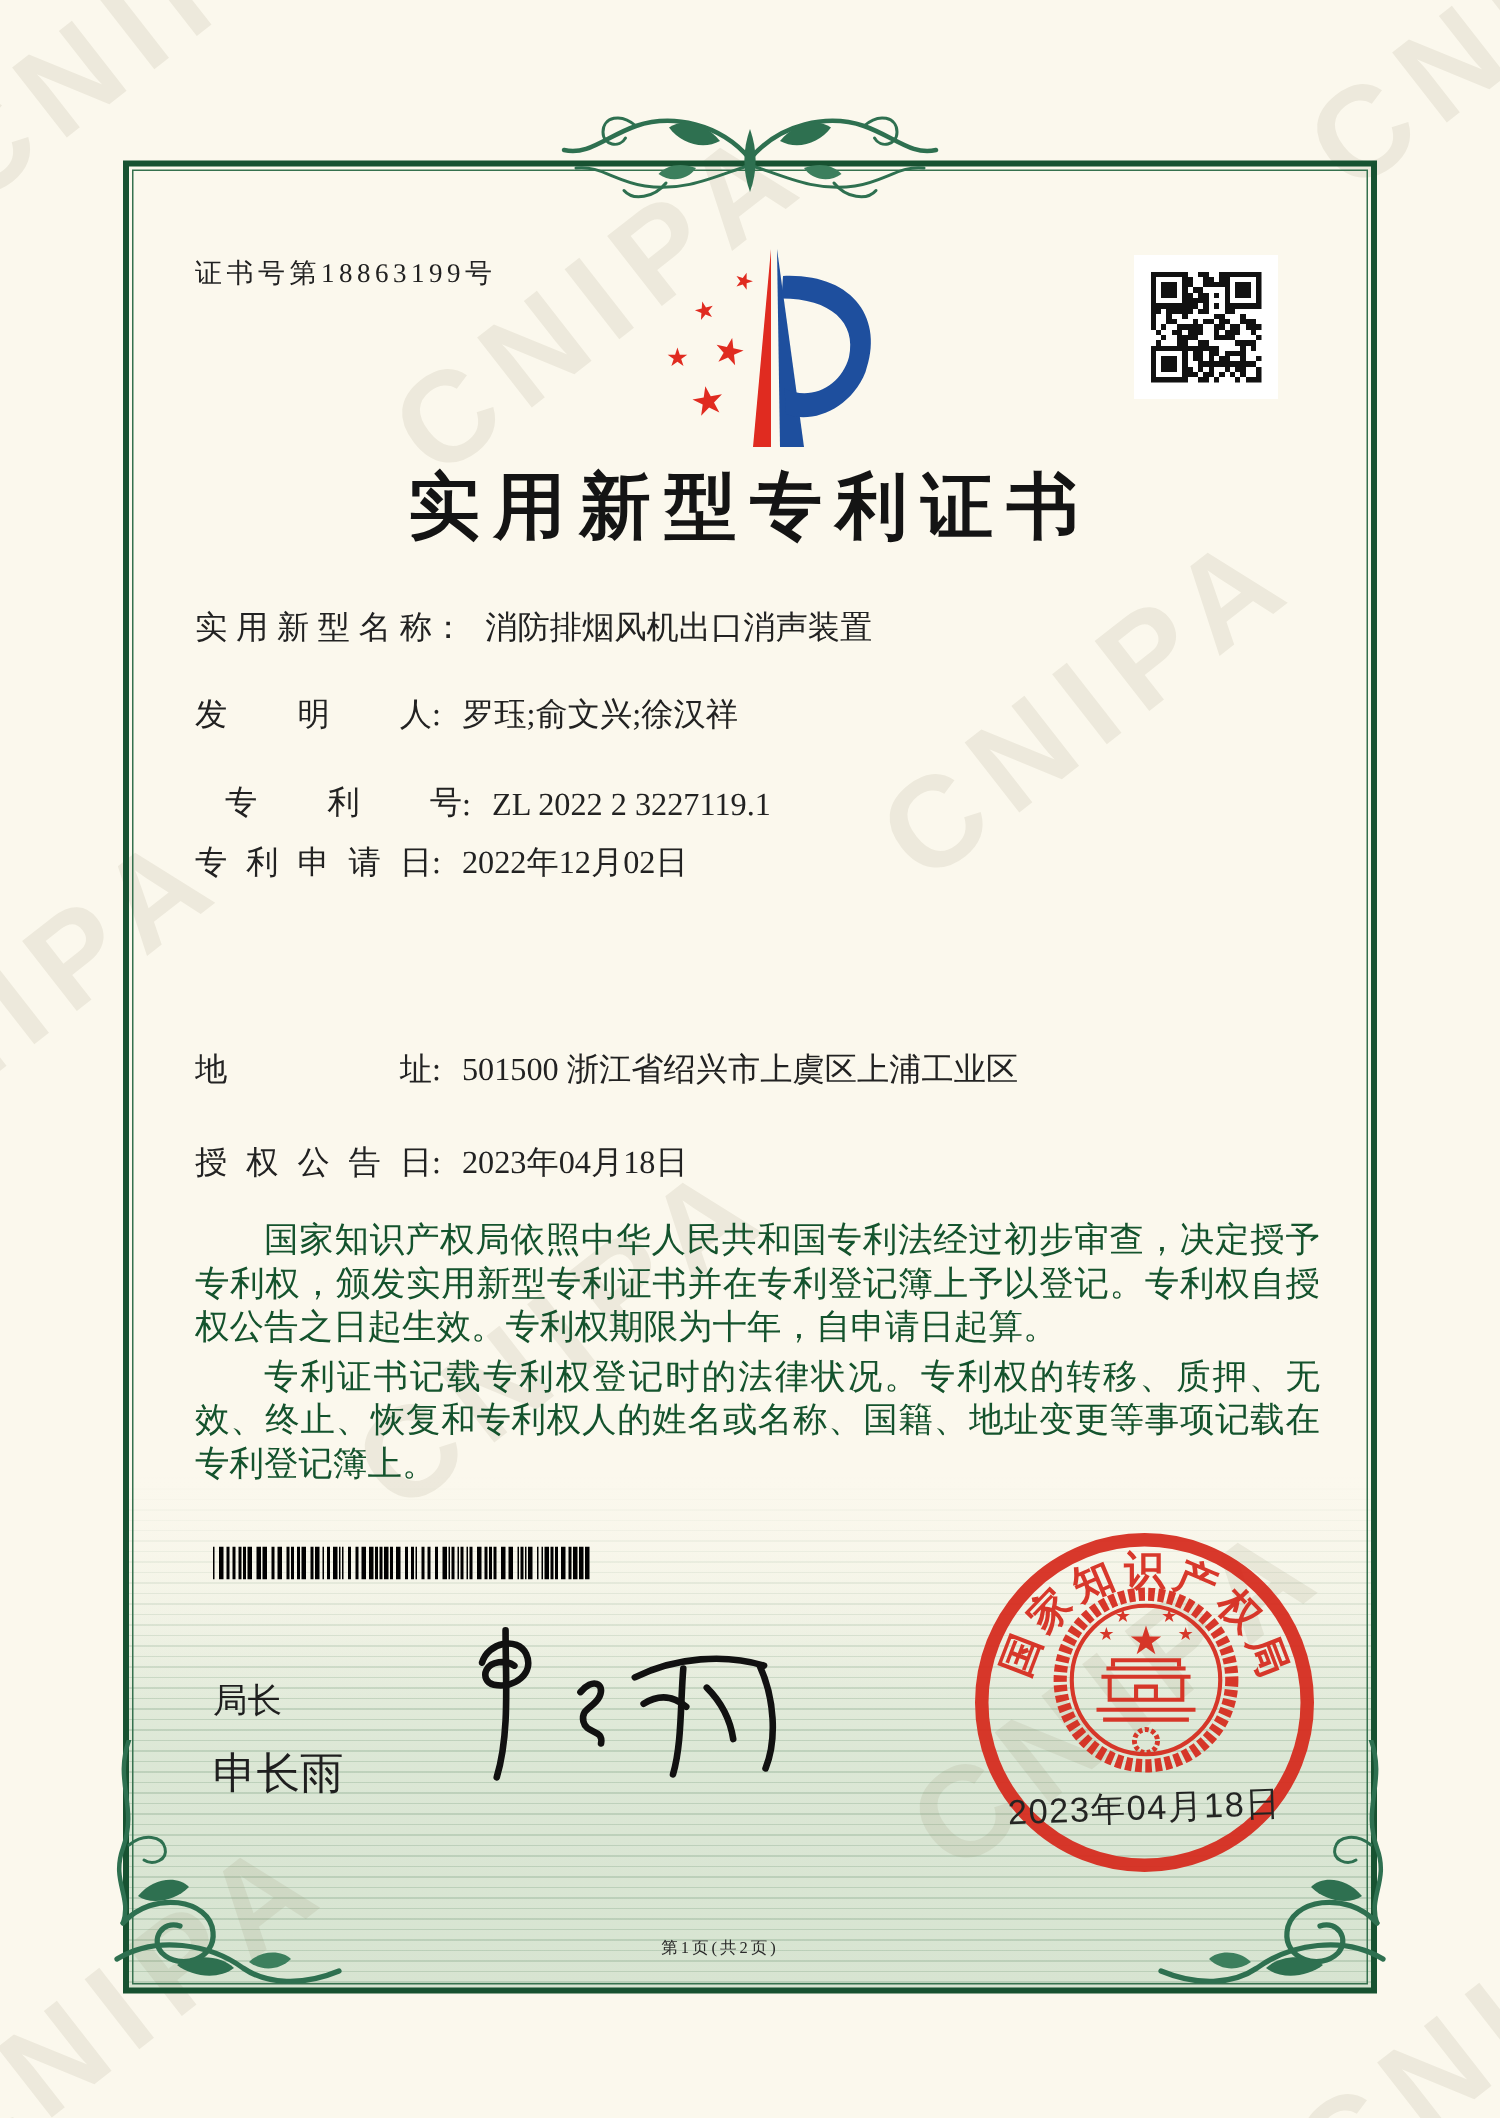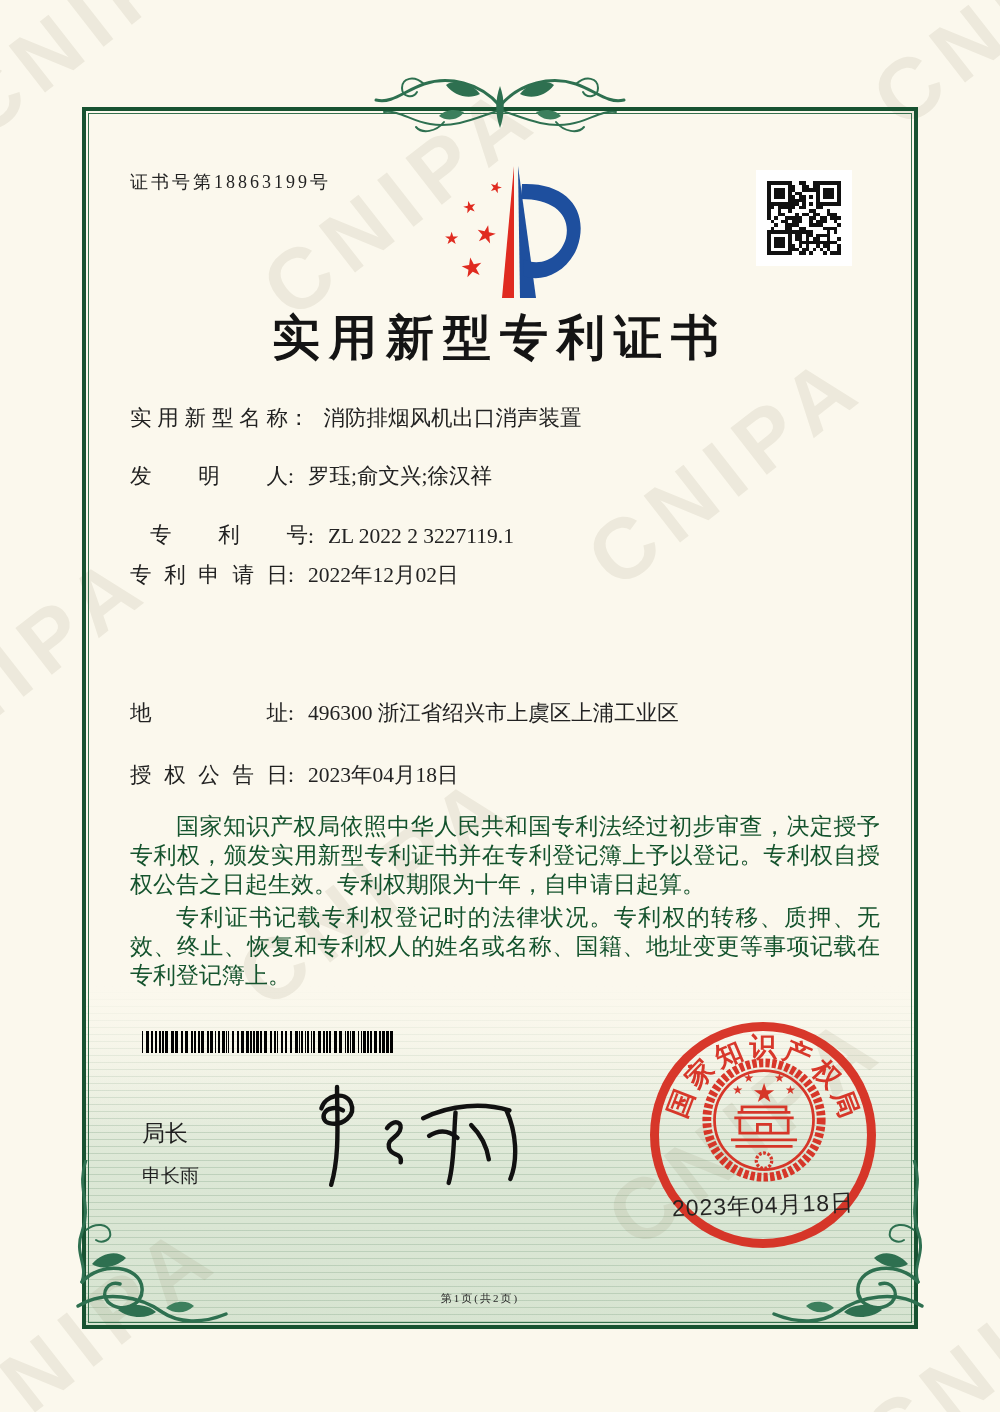--- a/index.html
+++ b/index.html
@@ -45,21 +45,21 @@
 
   
   .body-text{position:absolute;z-index:4;left:130px;top:812px;width:750px;
              font-size:23px;line-height:29px;text-align:justify;color:#14532d;}
   .body-text p{margin:0 0 4px 0;text-indent:2em;}
 
   
   .barcode{position:absolute;z-index:4;left:142px;top:1031px;}
   .signer-title{position:absolute;z-index:4;left:142px;top:1118px;font-size:23px;
                 font-family:"Liberation Sans","DejaVu Sans",sans-serif;color:#1f1f1f;}
-  .signer-name{position:absolute;z-index:4;left:142px;top:1163px;font-size:19px;
+  .signer-name{position:absolute;z-index:4;left:142px;top:1163px;font-size:29px;
                font-family:"Liberation Sans","DejaVu Sans",sans-serif;color:#1f1f1f;}
   .sig{position:absolute;z-index:5;left:292px;top:1068px;}
 
   
   .seal{position:absolute;z-index:5;left:650px;top:1022px;width:226px;height:226px;opacity:.92;}
   .seal-ring{position:absolute;inset:0;border:9px solid #d6281b;border-radius:50%;}
   .seal-arc{position:absolute;inset:0;}
   .seal-arc span{position:absolute;left:50%;top:50%;width:30px;height:30px;margin:-15px;
       text-align:center;font-size:27px;font-weight:bold;color:#d6281b;line-height:30px;
       font-family:"Liberation Sans","DejaVu Sans",sans-serif;}
@@ -414,21 +414,21 @@
   <div class="row r2">
     <span class="lab">发明人</span><span class="sep">:</span><span class="val">罗珏;俞文兴;徐汉祥</span>
   </div>
   <div class="row r3">
     <span class="lab">专利号</span><span class="sep">:</span><span class="val">ZL 2022 2 3227119.1</span>
   </div>
   <div class="row r4">
     <span class="lab">专利申请日</span><span class="sep">:</span><span class="val">2022年12月02日</span>
   </div>
   <div class="row r6">
-    <span class="lab">地址</span><span class="sep">:</span><span class="val">496300 浙江省绍兴市上虞区上浦工业区</span>
+    <span class="lab">地址</span><span class="sep">:</span><span class="val">501500 浙江省绍兴市上虞区上浦工业区</span>
   </div>
   <div class="row r7">
     <span class="lab">授权公告日</span><span class="sep">:</span><span class="val">2023年04月18日</span>
   </div>
 
   <div class="body-text">
     <p>国家知识产权局依照中华人民共和国专利法经过初步审查，决定授予专利权，颁发实用新型专利证书并在专利登记簿上予以登记。专利权自授权公告之日起生效。专利权期限为十年，自申请日起算。</p>
     <p>专利证书记载专利权登记时的法律状况。专利权的转移、质押、无效、终止、恢复和专利权人的姓名或名称、国籍、地址变更等事项记载在专利登记簿上。</p>
   </div>
 

